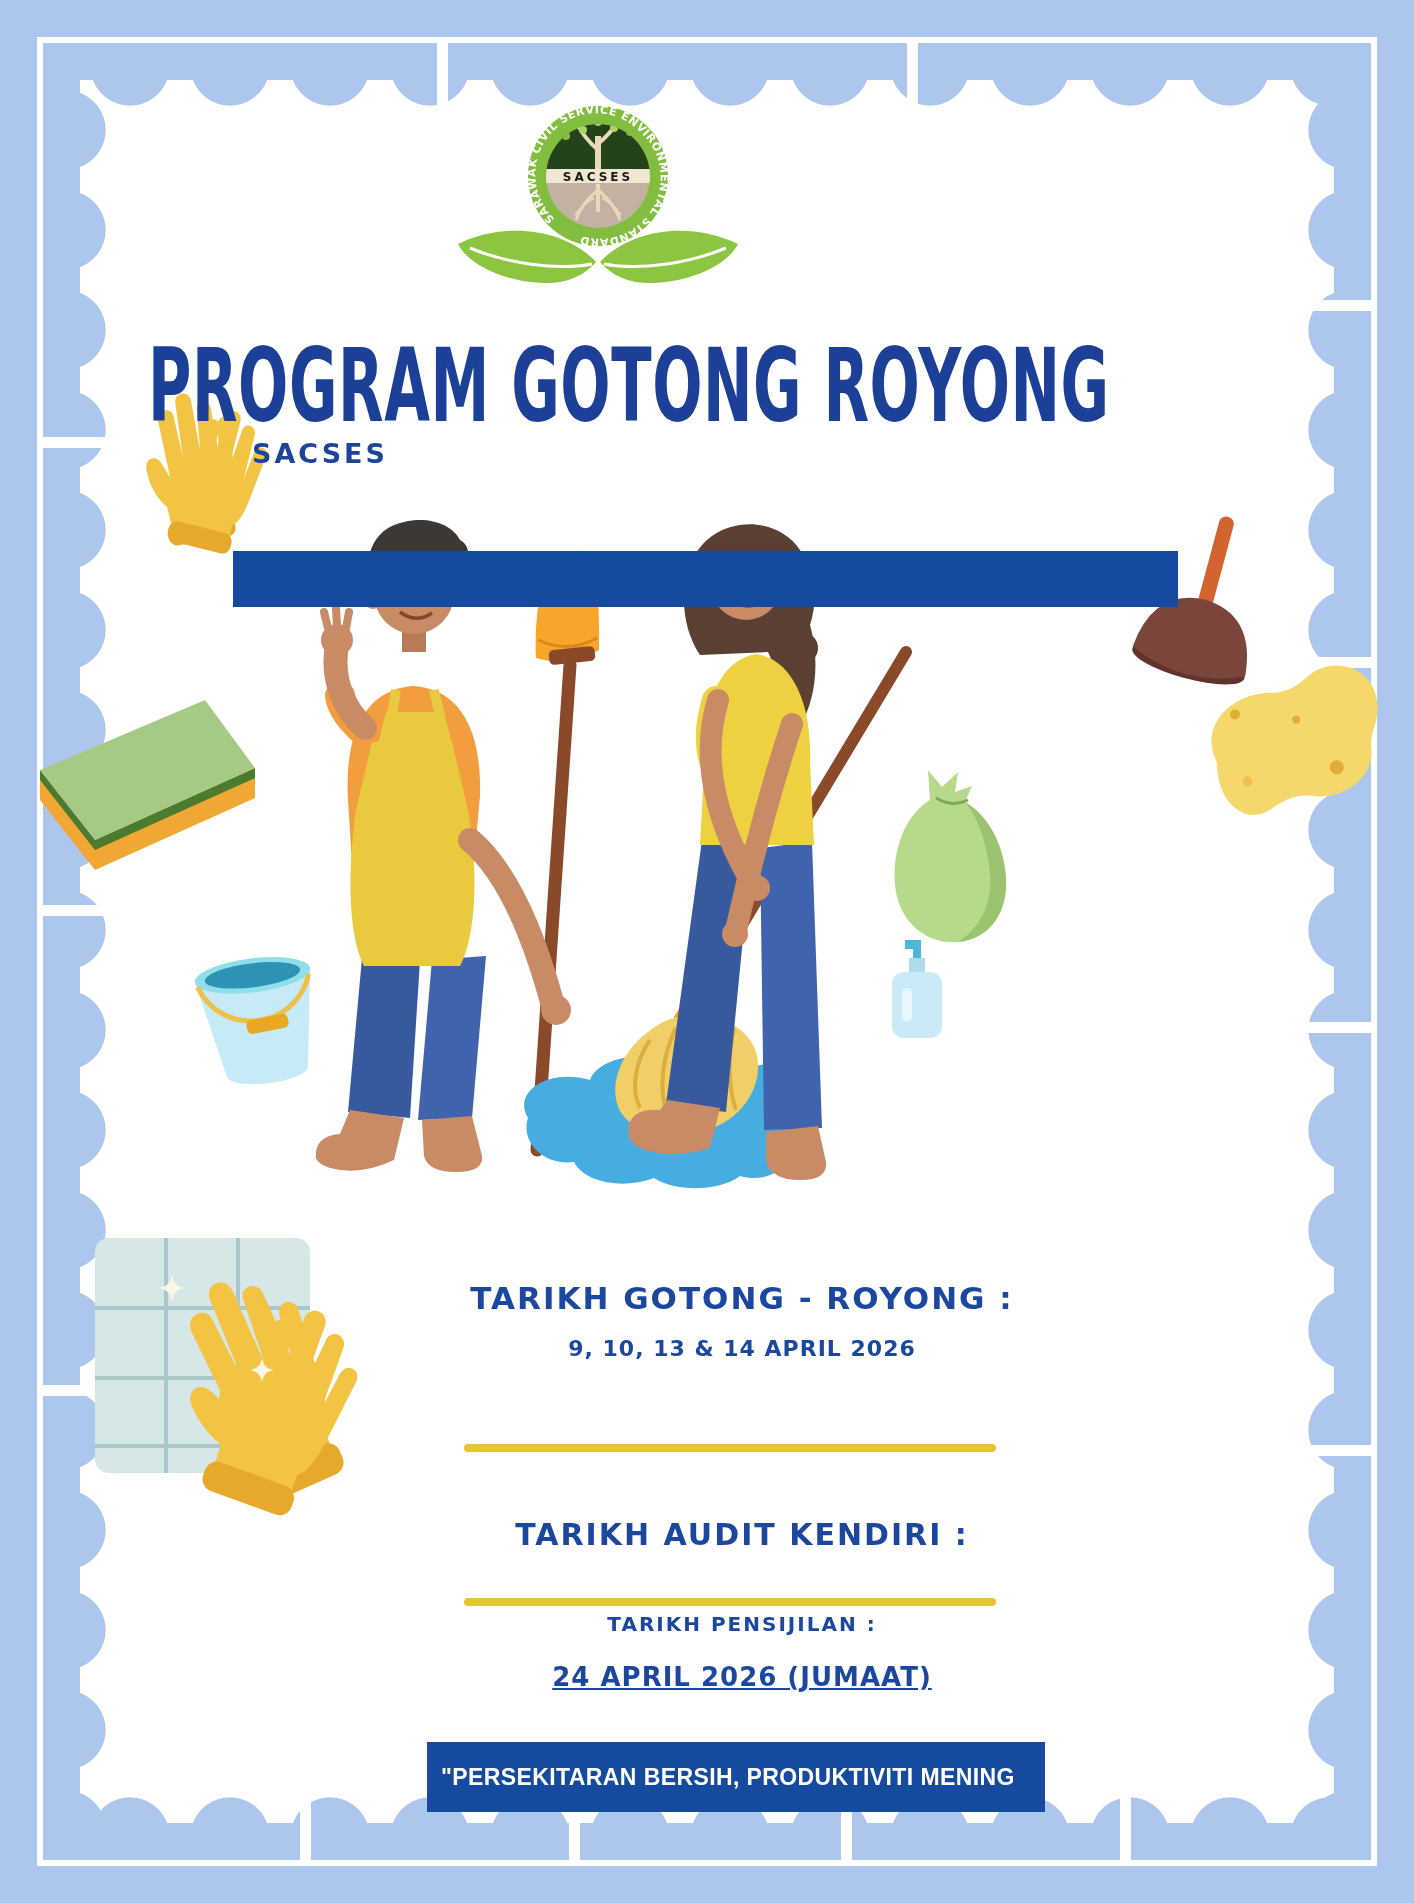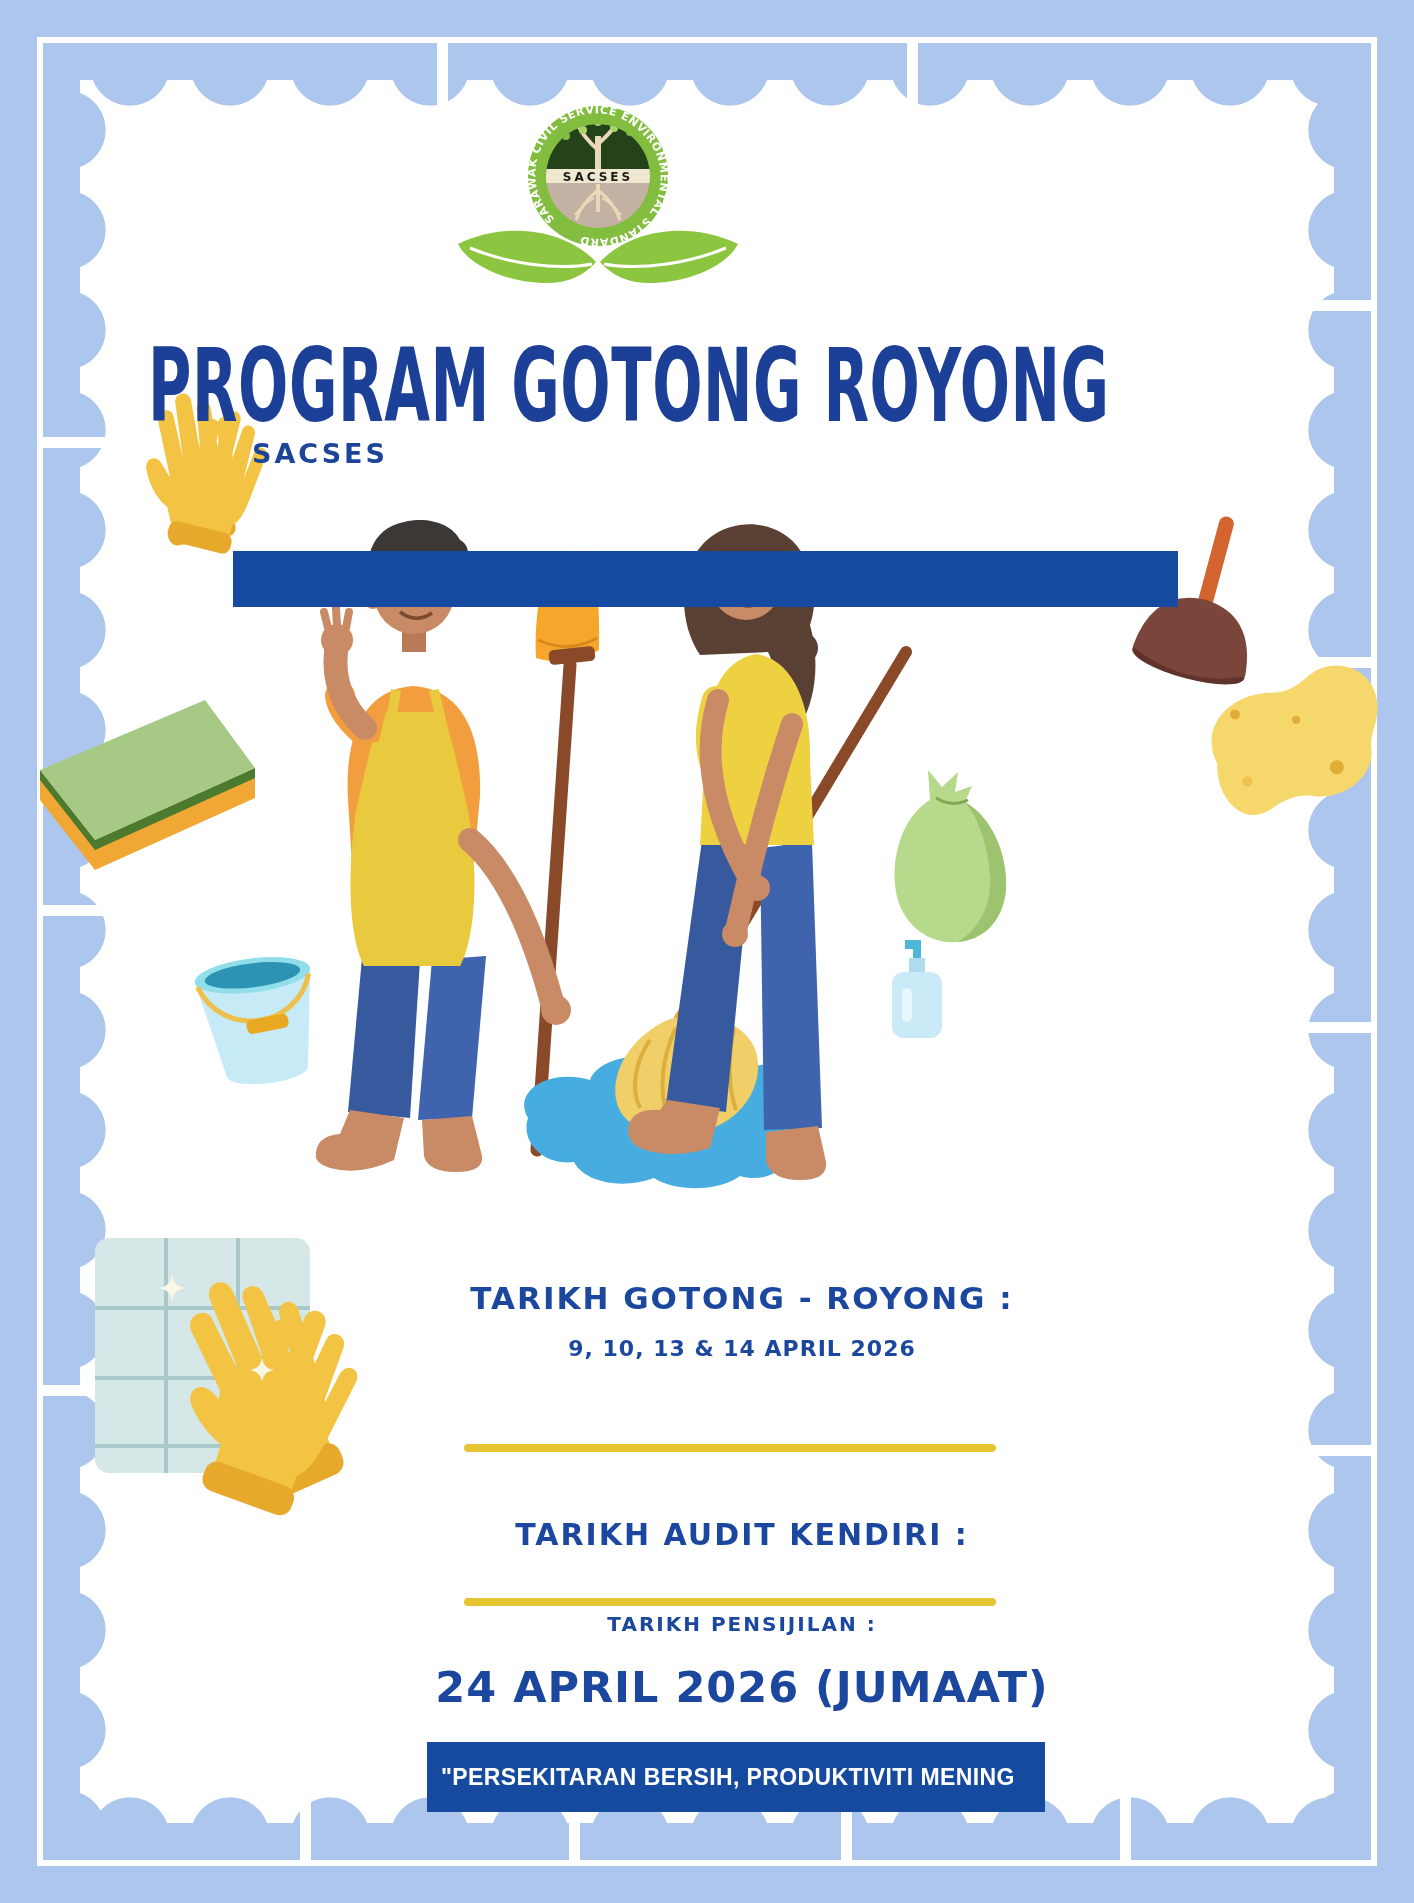--- a/index.html
+++ b/index.html
@@ -19,21 +19,21 @@
   .title-inner{display:inline-block;transform:scaleX(0.58);transform-origin:left center;letter-spacing:1px;}
   .subtitle{position:absolute;left:252px;top:438px;font-weight:bold;font-size:27px;letter-spacing:3px;color:#1c4599;}
   .bluebar{position:absolute;left:233px;top:551px;width:945px;height:56px;background:#164aa0;}
   .sched{position:absolute;left:70px;width:1344px;text-align:center;color:#1b479f;font-family:"DejaVu Sans",sans-serif;font-weight:bold;white-space:nowrap;}
   .s-h1{top:1280px;font-size:31px;letter-spacing:2px;}
   .s-d1{top:1336px;font-size:22px;letter-spacing:1px;}
   .s-y1{top:1392px;font-size:31px;letter-spacing:1px;}
   .s-h2{top:1480px;font-size:30px;letter-spacing:2px;margin-top:37px;}
   .s-d2{top:1538px;font-size:33px;letter-spacing:1px;}
   .s-h3{top:1612px;font-size:20px;letter-spacing:2px;}
-  .s-d3{top:1662px;font-size:43px;letter-spacing:1px;}
+  .s-d3{top:1662px;font-size:26px;letter-spacing:1px;text-decoration:underline;}
   .divider{position:absolute;left:464px;width:532px;height:8px;background:#e5c531;border-radius:4px;}
   .div1{top:1444px;} .div2{top:1598px;}
   .banner{position:absolute;left:427px;top:1742px;width:618px;height:70px;background:#164a9e;display:flex;align-items:center;padding-left:14px;box-sizing:border-box;color:#ffffff;font-family:"Liberation Sans",sans-serif;font-weight:bold;font-size:23px;letter-spacing:0.4px;white-space:nowrap;overflow:hidden;}
 </style>
 </head>
 <body>
 
 <div class="page">
 
   <div class="content"></div>

